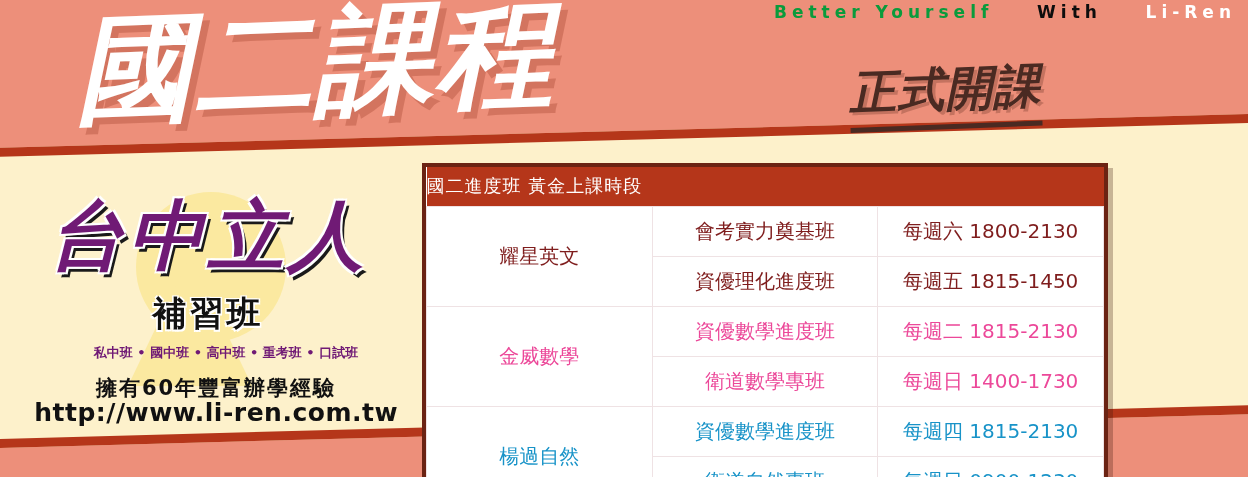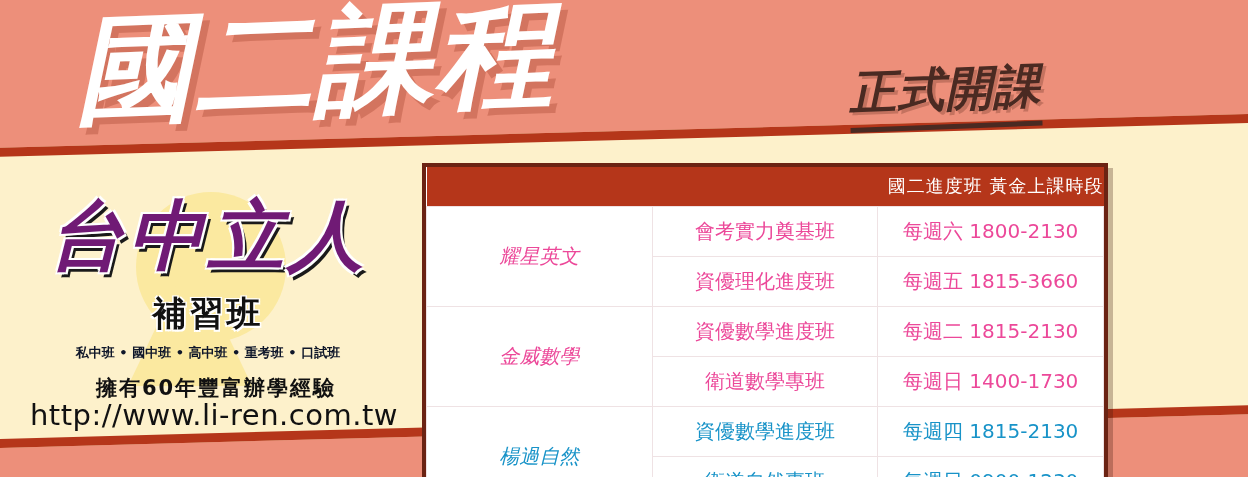--- a/index.html
+++ b/index.html
@@ -100,35 +100,35 @@
   }
   .logo-sub{
     position:absolute;left:0;top:110px;width:380px;
     text-align:center;
     font-size:34px;line-height:1;
     font-weight:bold;color:#111;
     letter-spacing:3px;white-space:nowrap;
     text-shadow:-1.5px -1.5px 0 #fff,1.5px -1.5px 0 #fff,-1.5px 1.5px 0 #fff,1.5px 1.5px 0 #fff;
   }
   .logo-tags{
-    position:absolute;left:0;top:158px;width:380px;
-    text-align:center;
-    font-size:13px;font-weight:bold;color:#0f172a;
+    position:absolute;left:18px;top:158px;width:380px;
+    text-align:center;
+    font-size:13px;font-weight:bold;color:#701a75;
     letter-spacing:0px;white-space:nowrap;
   }
   .logo-exp{
     position:absolute;left:8px;top:188px;width:380px;
     text-align:center;
     font-size:21px;font-weight:bold;color:#111;
     letter-spacing:2px;white-space:nowrap;
   }
   .logo-url{
     position:absolute;left:0;top:212px;width:380px;
     text-align:right;
-    font-size:29px;font-weight:normal;color:#111;
+    font-size:25px;font-weight:bold;color:#111;
     letter-spacing:0.5px;white-space:nowrap;
   }
 
   
   .table-shell{
     position:absolute;left:422px;top:163px;
     width:686px;
     border:4px solid #6b2313;
     box-shadow:5px 5px 0 rgba(60,20,10,0.28);
     background:#fff;
@@ -137,45 +137,52 @@
   table.sched{
     border-collapse:collapse;width:100%;
     table-layout:fixed;
     background:#fff;
   }
   table.sched th.hdr{
     background:#b5361a;color:#fff;
     font-size:18px;font-weight:normal;
     letter-spacing:1px;
     padding:7px 0 8px;
-    text-align:right;
+    text-align:left;
   }
   table.sched td{
     text-align:center;
     font-size:20px;
     padding:11px 0;
     border:1px solid #efe2e4;
     white-space:nowrap;
   }
-  td.subj{width:150px;font-size:20px;border-right:1px solid #e7dada;font-style:italic;}
+  td.subj{width:150px;font-size:20px;border-right:1px solid #e7dada;}
   td.cls{width:280px;}
   td.time{width:252px;}
-  .c-en{color:#ec4899;}
+  .c-en{color:#7f1d1d;}
   .c-ma{color:#ec4899;}
   .c-sc{color:#1893c8;}
 </style>
 </head>
 <body>
 
 <div class="stage">
 
   <div class="bg-salmon"></div>
   <div class="cream-band"></div>
   <div class="salmon-bottom-right"></div>
 
+  <div class="tagline">
+    <span class="w1">Better  Yourself</span>
+    <span>&nbsp;&nbsp;</span>
+    <span class="w2">With</span>
+    <span>&nbsp;&nbsp;</span>
+    <span class="w3">Li-Ren</span>
+  </div>
 
   <div class="headline">國二課程</div>
   <div class="subhead">正式開課</div>
 
   <div class="logo-wrap">
     <div class="logo-sun"></div>
     <div class="logo-tri"></div>
     <div class="logo-main">台中立人</div>
     <div class="logo-sub">補習班</div>
     <div class="logo-tags">私中班 • 國中班 • 高中班 • 重考班 • 口試班</div>
@@ -191,21 +198,21 @@
         </tr>
       </thead>
       <tbody id="sched-body">
           <tr>
             <td class="subj c-en" rowspan="2">耀星英文</td>
             <td class="cls c-en">會考實力奠基班</td>
             <td class="time c-en">每週六 1800-2130</td>
           </tr>
           <tr>
             <td class="cls c-en">資優理化進度班</td>
-            <td class="time c-en">每週五 1815-3660</td>
+            <td class="time c-en">每週五 1815-1450</td>
           </tr>
           <tr>
             <td class="subj c-ma" rowspan="2">金威數學</td>
             <td class="cls c-ma">資優數學進度班</td>
             <td class="time c-ma">每週二 1815-2130</td>
           </tr>
           <tr>
             <td class="cls c-ma">衛道數學專班</td>
             <td class="time c-ma">每週日 1400-1730</td>
           </tr>

